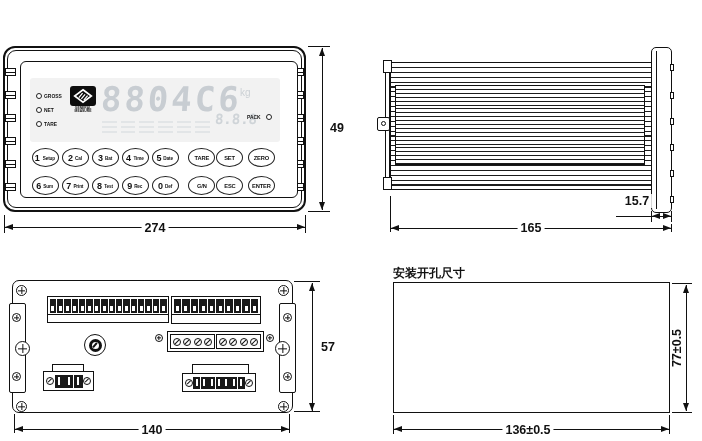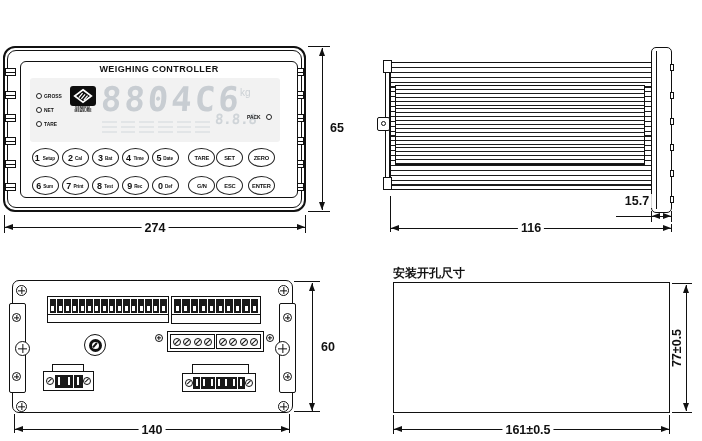--- a/index.html
+++ b/index.html
@@ -85,21 +85,20 @@
   <div class="sidetab" style="left:5px;top:160px"></div>
   <div class="sidetab" style="left:5px;top:183px"></div>
   <div class="sidetab" style="left:293px;top:68px"></div>
   <div class="sidetab" style="left:293px;top:91px"></div>
   <div class="sidetab" style="left:293px;top:114px"></div>
   <div class="sidetab" style="left:293px;top:137px"></div>
   <div class="sidetab" style="left:293px;top:160px"></div>
   <div class="sidetab" style="left:293px;top:183px"></div>
 
   <div class="panel"></div>
-  <div class="fp-title">WEIGHING CONTROLLER</div>
 
   <div class="dispzone"></div>
 
   <div class="led" style="left:36px;top:93px">
     <span class="dot"></span>
     <span class="ll">GROSS</span>
   </div>
   <div class="led" style="left:36px;top:107px">
     <span class="dot"></span>
     <span class="ll">NET</span>
@@ -194,21 +193,21 @@
     </div>
   <div class="key fn" style="left:248px;top:176px">
       <span class="kl">ENTER</span>
     </div>
 
   <div class="dl" style="left:308px;top:46px;width:22px;height:1px"></div>
   <div class="dl" style="left:308px;top:211px;width:22px;height:1px"></div>
   <div class="dl" style="left:322px;top:48px;width:1px;height:162px"></div>
   <div class="au" style="left:319px;top:48px"></div>
   <div class="ad" style="left:319px;top:202px"></div>
-  <div class="dlabel" style="left:337px;top:128px">65</div>
+  <div class="dlabel" style="left:337px;top:128px">49</div>
 
   <div class="dl" style="left:4px;top:215px;width:1px;height:18px"></div>
   <div class="dl" style="left:305px;top:215px;width:1px;height:18px"></div>
   <div class="dl" style="left:4px;top:227px;width:302px;height:1px"></div>
   <div class="al" style="left:5px;top:224px"></div>
   <div class="ar" style="left:297px;top:224px"></div>
   <div class="dlabel" style="left:155px;top:228px">274</div>
 
   <div class="hsink"></div>
   <div class="hsink-in"></div>
@@ -232,21 +231,21 @@
   <div class="dl" style="left:651px;top:211px;width:1px;height:11px"></div>
   <div class="dl" style="left:671px;top:211px;width:1px;height:11px"></div>
   <div class="al" style="left:652px;top:213px"></div>
   <div class="ar" style="left:663px;top:213px"></div>
 
   <div class="dl" style="left:390px;top:196px;width:1px;height:36px"></div>
   <div class="dl" style="left:671px;top:224px;width:1px;height:8px"></div>
   <div class="dl" style="left:390px;top:228px;width:282px;height:1px"></div>
   <div class="al" style="left:391px;top:225px"></div>
   <div class="ar" style="left:663px;top:225px"></div>
-  <div class="dlabel" style="left:531px;top:228px">116</div>
+  <div class="dlabel" style="left:531px;top:228px">165</div>
 
   <div class="rpanel"></div>
 
   <div class="brk" style="left:9px;top:303px;width:17px;height:90px;border-radius:2px"></div>
   <div class="brk" style="left:279px;top:303px;width:17px;height:90px;border-radius:2px"></div>
 
   <div class="screw" style="left:16px;top:285px;width:11px;height:11px"></div>
   <div class="screw" style="left:278px;top:285px;width:11px;height:11px"></div>
   <div class="screw" style="left:16px;top:401px;width:11px;height:11px"></div>
   <div class="screw" style="left:278px;top:401px;width:11px;height:11px"></div>
@@ -333,21 +332,21 @@
     <span class="bcell" style="width:7px;height:12px"></span>
     <span class="bcell" style="width:7px;height:12px"></span>
     <span class="sscrew" style="width:8px;height:8px"></span>
   </div>
 
   <div class="dl" style="left:294px;top:281px;width:26px;height:1px"></div>
   <div class="dl" style="left:294px;top:411px;width:26px;height:1px"></div>
   <div class="dl" style="left:312px;top:283px;width:1px;height:128px"></div>
   <div class="au" style="left:309px;top:283px"></div>
   <div class="ad" style="left:309px;top:403px"></div>
-  <div class="dlabel" style="left:328px;top:347px">60</div>
+  <div class="dlabel" style="left:328px;top:347px">57</div>
 
   <div class="dl" style="left:14px;top:414px;width:1px;height:19px"></div>
   <div class="dl" style="left:289px;top:414px;width:1px;height:19px"></div>
   <div class="dl" style="left:14px;top:429px;width:276px;height:1px"></div>
   <div class="al" style="left:15px;top:426px"></div>
   <div class="ar" style="left:281px;top:426px"></div>
   <div class="dlabel" style="left:152px;top:430px">140</div>
 
   <div class="cut-title">安装开孔尺寸</div>
   <div class="cutrect"></div>
@@ -357,15 +356,15 @@
   <div class="dl" style="left:686px;top:285px;width:1px;height:126px"></div>
   <div class="au" style="left:683px;top:285px"></div>
   <div class="ad" style="left:683px;top:403px"></div>
   <div class="dlabel rot" style="left:677px;top:348px">77±0.5</div>
 
   <div class="dl" style="left:393px;top:415px;width:1px;height:19px"></div>
   <div class="dl" style="left:669px;top:415px;width:1px;height:19px"></div>
   <div class="dl" style="left:393px;top:429px;width:276px;height:1px"></div>
   <div class="al" style="left:394px;top:426px"></div>
   <div class="ar" style="left:661px;top:426px"></div>
-  <div class="dlabel" style="left:528px;top:430px">161±0.5</div>
+  <div class="dlabel" style="left:528px;top:430px">136±0.5</div>
 
 </div>
 
 </body></html>

